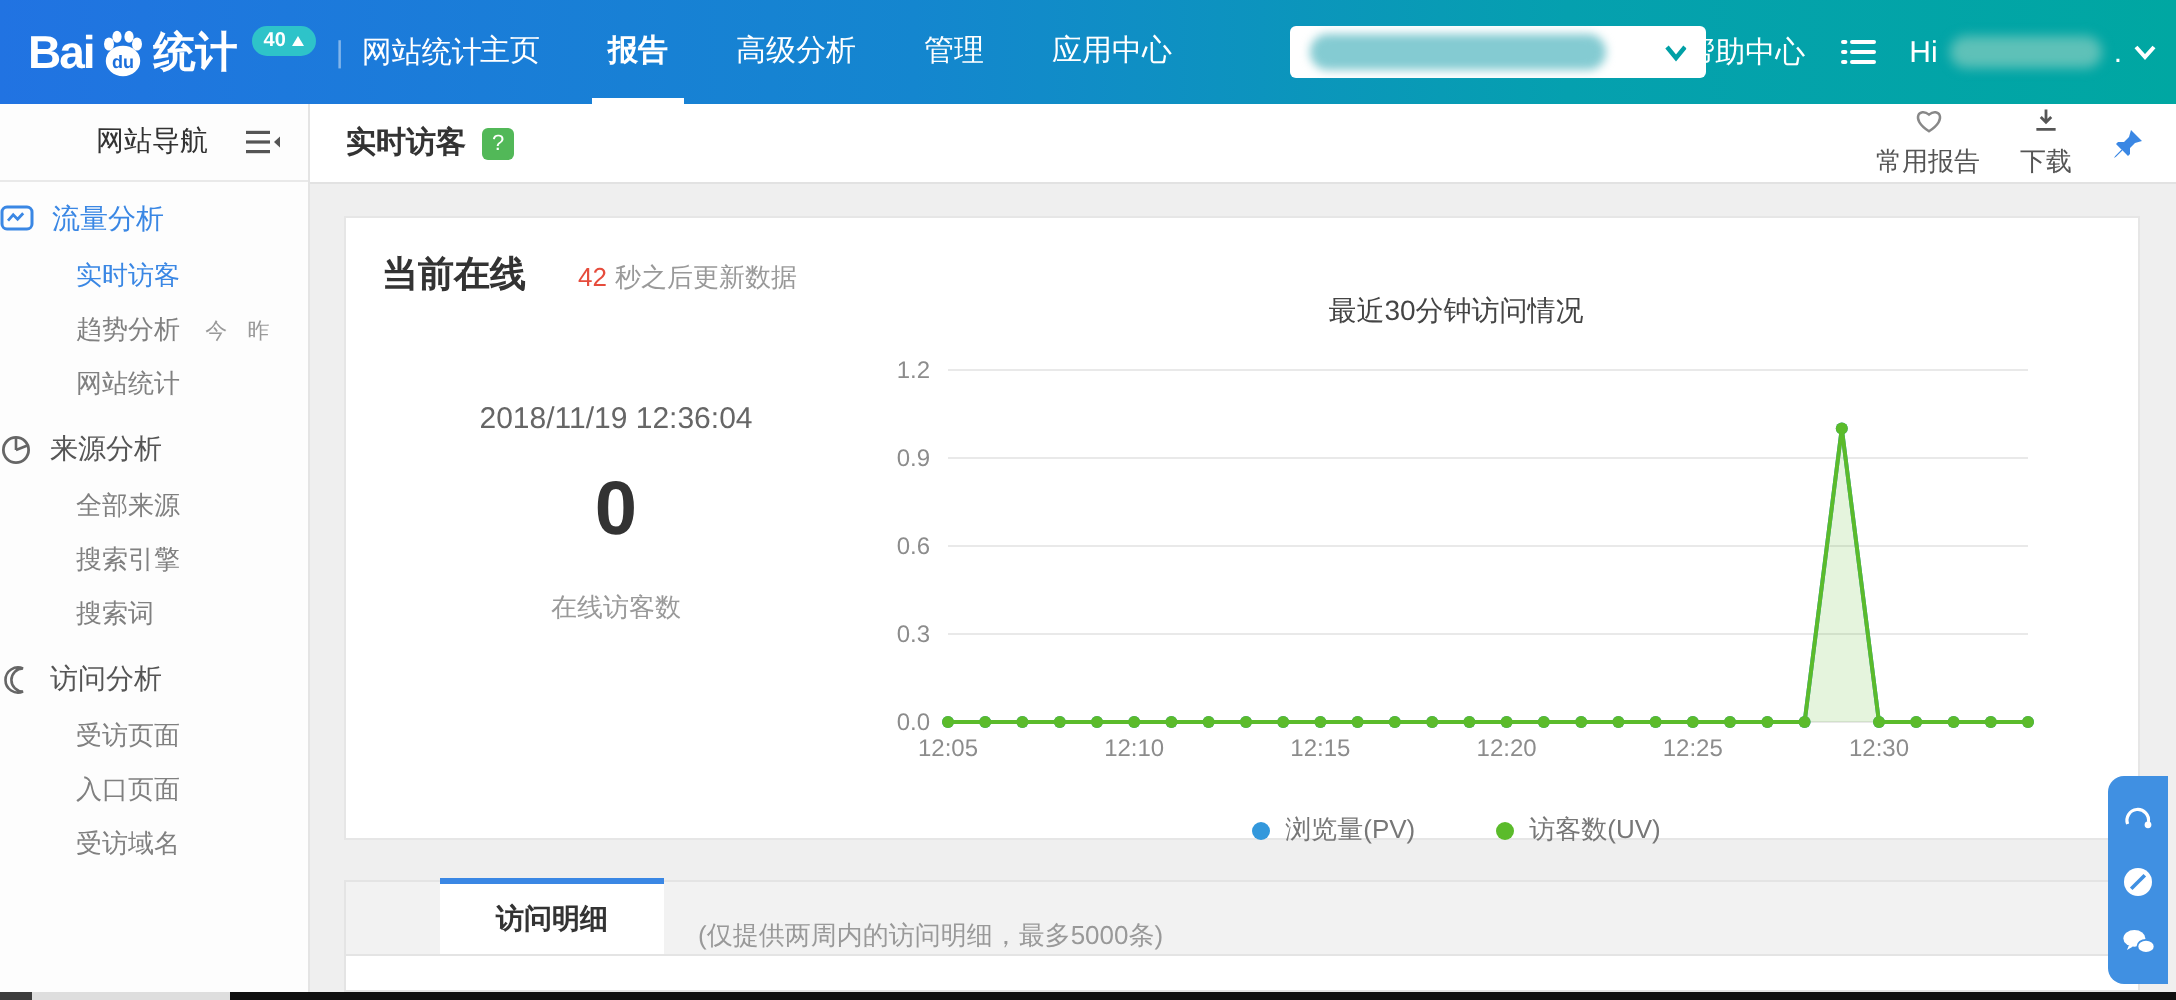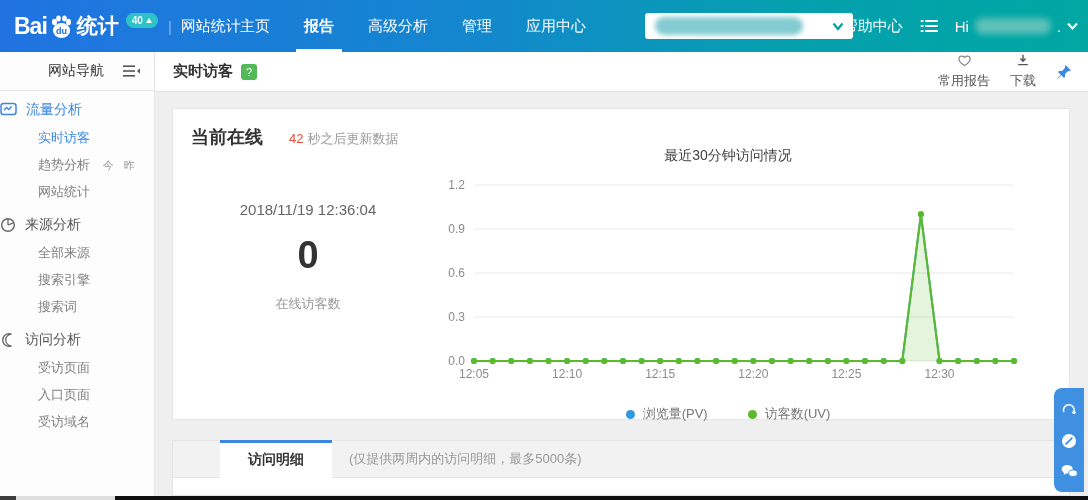--- a/index.html
+++ b/index.html
@@ -71,21 +71,21 @@
   .stat-num{font-size:38px;font-weight:bold;color:#333;margin-top:16px;}
   .stat-label{font-size:13px;color:#999;margin-top:18px;}
   .chart-wrap{position:absolute;left:255px;top:38px;width:600px;}
   .chart-title{text-align:center;font-size:14px;color:#444;}
   .chart-svg-holder{margin-top:2px;}
   .legend{display:flex;justify-content:center;gap:40px;margin-top:2px;font-size:13px;color:#777;}
   .legend .li{display:flex;align-items:center;cursor:pointer;}
   .legend .dot{width:9px;height:9px;border-radius:50%;display:inline-block;margin-right:8px;}
 
   .tab-row{position:absolute;left:17px;top:348px;width:898px;height:38px;background:#f2f2f2;
-           border:1px solid #e4e4e4;box-sizing:border-box;display:flex;align-items:center;padding-left:48px;}
+           border:1px solid #e4e4e4;box-sizing:border-box;display:flex;align-items:flex-end;padding-left:48px;}
   .tab-active{width:112px;height:38px;margin:-1px 0 0 -1px;background:#fff;border-top:3px solid #3a87e4;
               box-sizing:border-box;display:flex;align-items:center;justify-content:center;
               font-size:14px;font-weight:bold;color:#333;cursor:pointer;}
   .tab-note{margin-left:17px;font-size:13px;color:#999;}
   .tab-body{position:absolute;left:17px;top:386px;width:898px;height:18px;background:#fff;
             border:1px solid #e4e4e4;border-top:none;box-sizing:border-box;}
 
   
   .float-panel{position:absolute;right:4px;top:388px;width:30px;height:104px;background:#4090e2;
                border-radius:8px 0 0 8px;display:flex;flex-direction:column;align-items:center;

